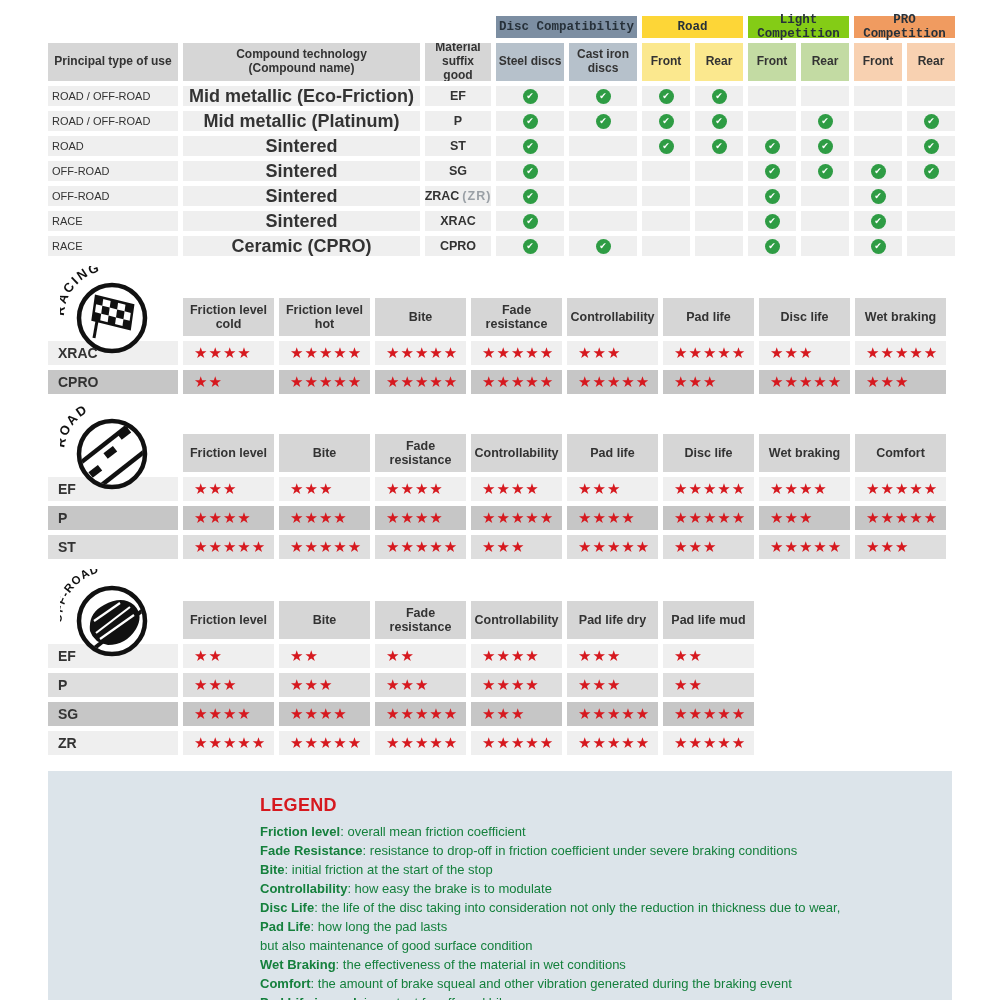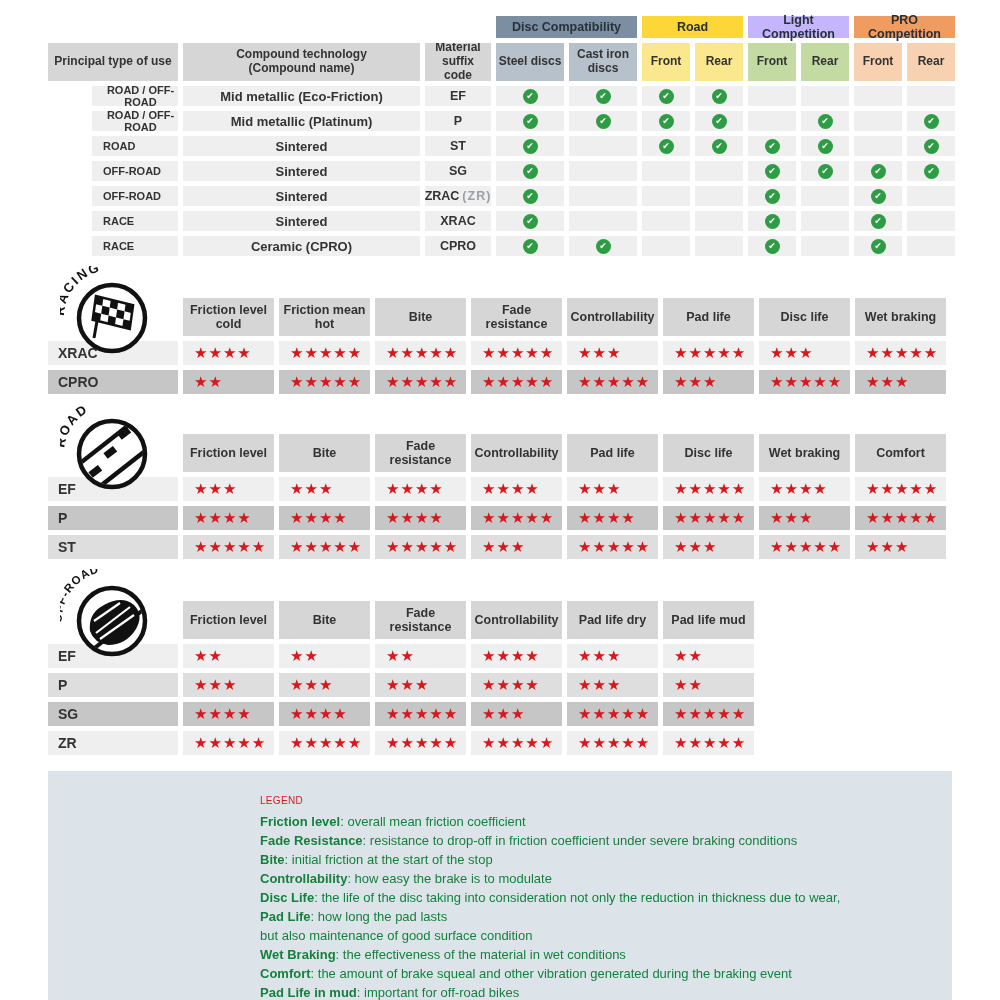--- a/index.html
+++ b/index.html
@@ -14,25 +14,25 @@
   .c{display:flex;align-items:center;justify-content:center;text-align:center;box-sizing:border-box;}
 
   
   .compat-table{
     display:grid;
     grid-template-columns:130px 237px 66px 68px 68px 48px 48px 48px 48px 48px 48px;
     column-gap:5px;row-gap:5px;
     width:907px;
   }
   .spacer{background:transparent;}
-  .grouphdr{height:22px;font-size:12.5px;font-weight:bold;color:#27313a;}
+  .grouphdr{height:22px;font-size:12.5px;font-weight:bold;color:#27313a;font-family:Liberation Mono, monospace;}
   .colhdr{height:38px;font-size:12px;font-weight:bold;line-height:1.15;padding:1px 2px;overflow:hidden;color:#333;}
   .colhdr.gray{background:var(--hdr-gray);}
-  .use{height:20px;background:var(--row-light);justify-content:flex-start;padding-left:11px;font-size:11px;font-weight:bold;margin-left:44px;}
-  .compound{height:20px;background:var(--row-light);font-size:13px;font-weight:bold;}
+  .use{height:20px;background:var(--row-light);justify-content:flex-start;padding-left:4px;font-size:11px;font-weight:normal;}
+  .compound{height:20px;background:var(--row-light);font-size:18px;font-weight:bold;}
   .code{height:20px;background:var(--row-light);font-size:12.5px;font-weight:bold;}
   .code .suffix{color:#9aa0a6;font-weight:bold;margin-left:3px;letter-spacing:1px;}
   .checkcell{height:20px;background:var(--row-light);}
   .check{
     display:inline-flex;align-items:center;justify-content:center;
     width:15px;height:15px;border-radius:50%;
     background:var(--check-green);color:#fff;font-size:9px;font-weight:bold;line-height:1;
   }
 
   
@@ -52,43 +52,43 @@
   .light{background:var(--row-light);}
   .medium{background:var(--row-medium);}
   .dark{background:var(--row-dark);}
 
   
   .legend-box{
     margin-top:16px;width:904px;box-sizing:border-box;
     background:var(--legend-bg);
     padding:24px 40px 26px 212px;
   }
-  .legend-title{color:var(--star-red);font-weight:normal;font-size:10px;margin-bottom:6px;letter-spacing:0.3px;}
+  .legend-title{color:var(--star-red);font-weight:bold;font-size:18px;margin-bottom:6px;letter-spacing:0.3px;}
   .legend-line{font-size:13px;line-height:19px;color:#15803d;}
   .legend-line b{font-weight:bold;}
 </style>
 </head>
 <body>
 
 <div class="page">
 
   <div class="compat-table">
       <div class="spacer" style="grid-column: 1 / span 3;"></div>
       <div class="c grouphdr" style="background: rgb(124, 142, 162); grid-column: span 2;">Disc Compatibility</div>
       <div class="c grouphdr" style="background: rgb(253, 214, 55); grid-column: span 2;">Road</div>
-      <div class="c grouphdr" style="background: #c4b5fd; grid-column: span 2;">Light Competition</div>
+      <div class="c grouphdr" style="background: #84cc16; grid-column: span 2;">Light Competition</div>
       <div class="c grouphdr" style="background: rgb(240, 155, 96); grid-column: span 2;">PRO Competition</div>
       <div class="c colhdr gray">
         <span>Principal type of use</span>
       </div>
       <div class="c colhdr gray">
         <span style="max-width: 165px;">Compound technology (Compound name)</span>
       </div>
       <div class="c colhdr gray">
-        <span>Material suffix code</span>
+        <span>Material suffix good</span>
       </div>
       <div class="c colhdr" style="background: rgb(182, 193, 203); justify-content: center;">
         <span>Steel discs</span>
       </div>
       <div class="c colhdr" style="background: rgb(182, 193, 203);">
         <span>Cast iron discs</span>
       </div>
       <div class="c colhdr" style="background: rgb(251, 232, 142);">
         <span>Front</span>
       </div>
@@ -287,21 +287,21 @@
                 <rect x="15.2" y="16" width="7.6" height="8"></rect>
                 <rect x="30.4" y="16" width="7.6" height="8"></rect>
             </g>
           </g>
         </g>
       </svg>
     </div>
     <div class="rating-table" style="grid-template-columns: 130px repeat(8, 91px);">
         <div class="spacer"></div>
         <div class="c rhdr">Friction level cold</div>
-        <div class="c rhdr">Friction mean hot</div>
+        <div class="c rhdr">Friction level hot</div>
         <div class="c rhdr">Bite</div>
         <div class="c rhdr">Fade resistance</div>
         <div class="c rhdr">Controllability</div>
         <div class="c rhdr">Pad life</div>
         <div class="c rhdr">Disc life</div>
         <div class="c rhdr">Wet braking</div>
         <div class="c rlabel light">XRAC</div>
         <div class="c stars light" aria-label="4 of 5 stars">★★★★</div>
         <div class="c stars light" aria-label="5 of 5 stars">★★★★★</div>
         <div class="c stars light" aria-label="5 of 5 stars">★★★★★</div>

